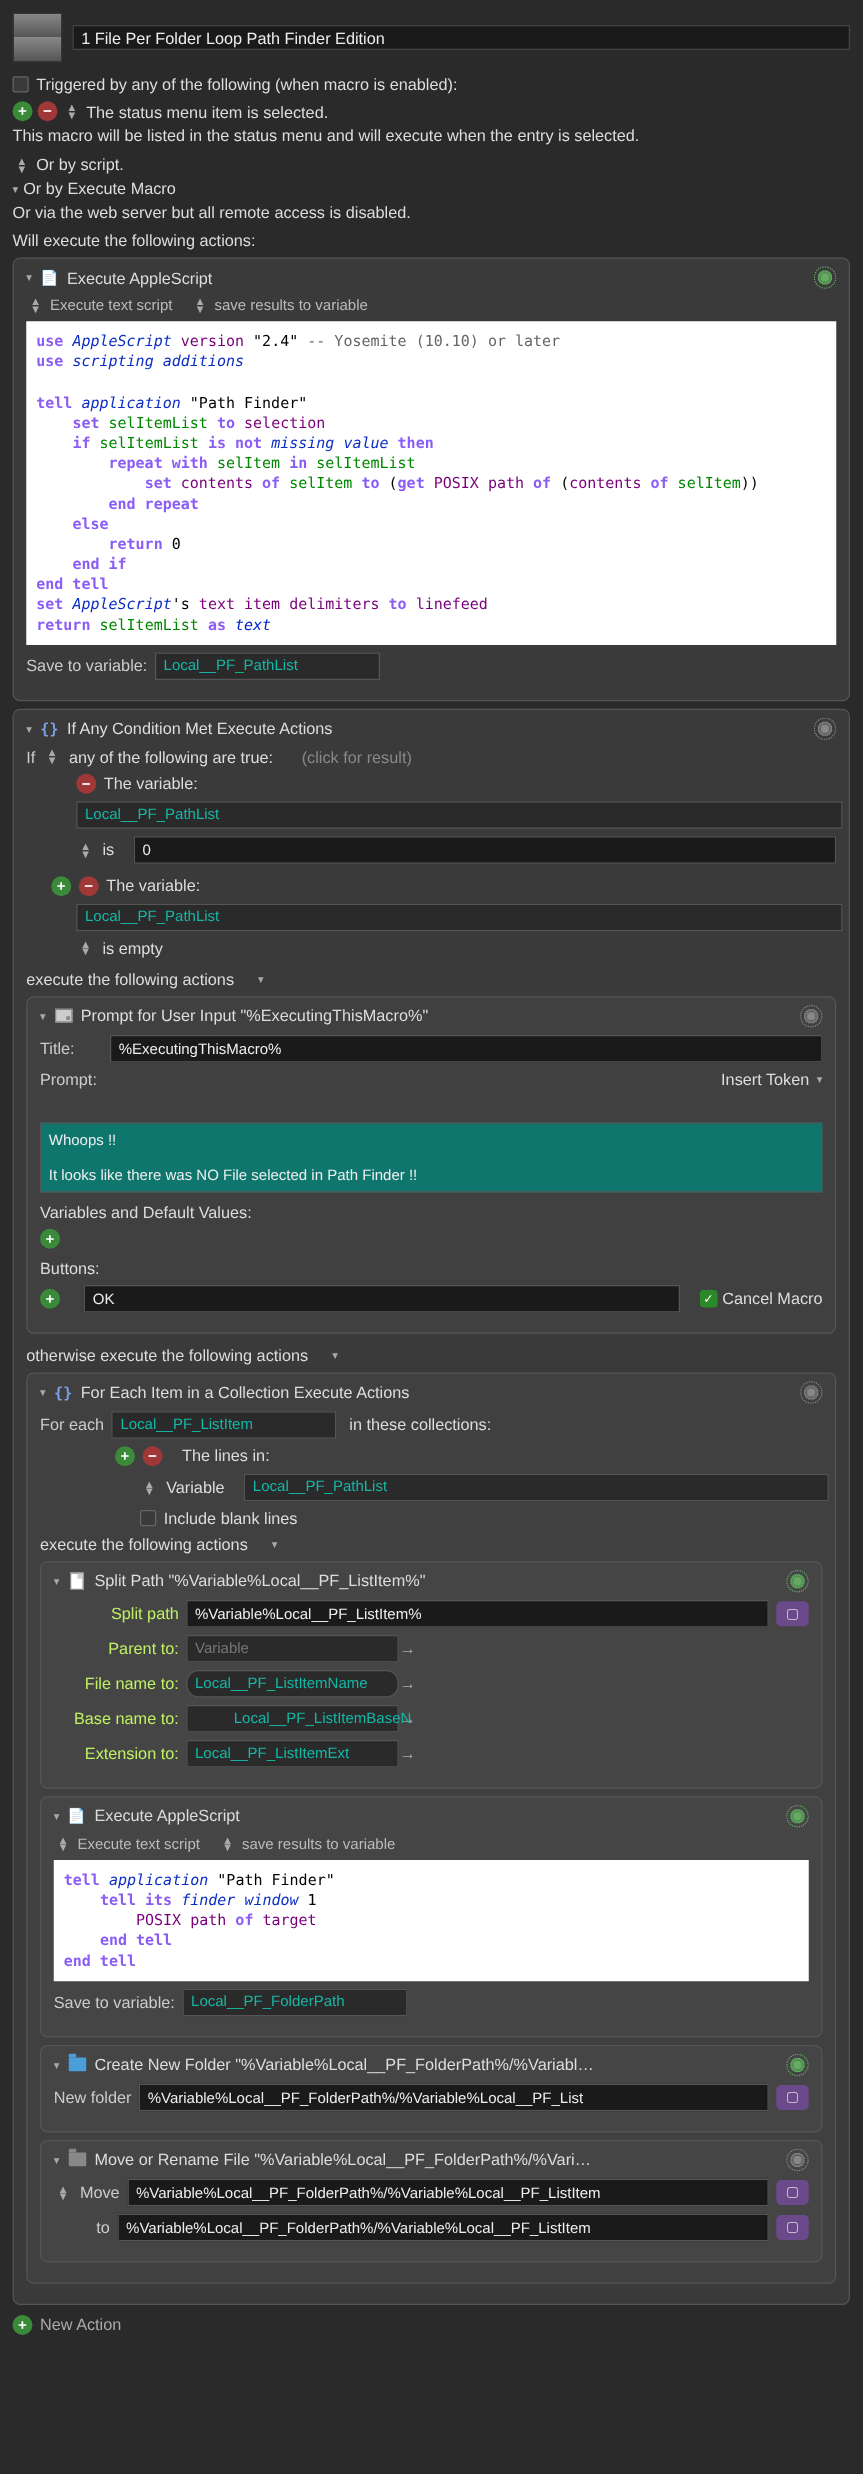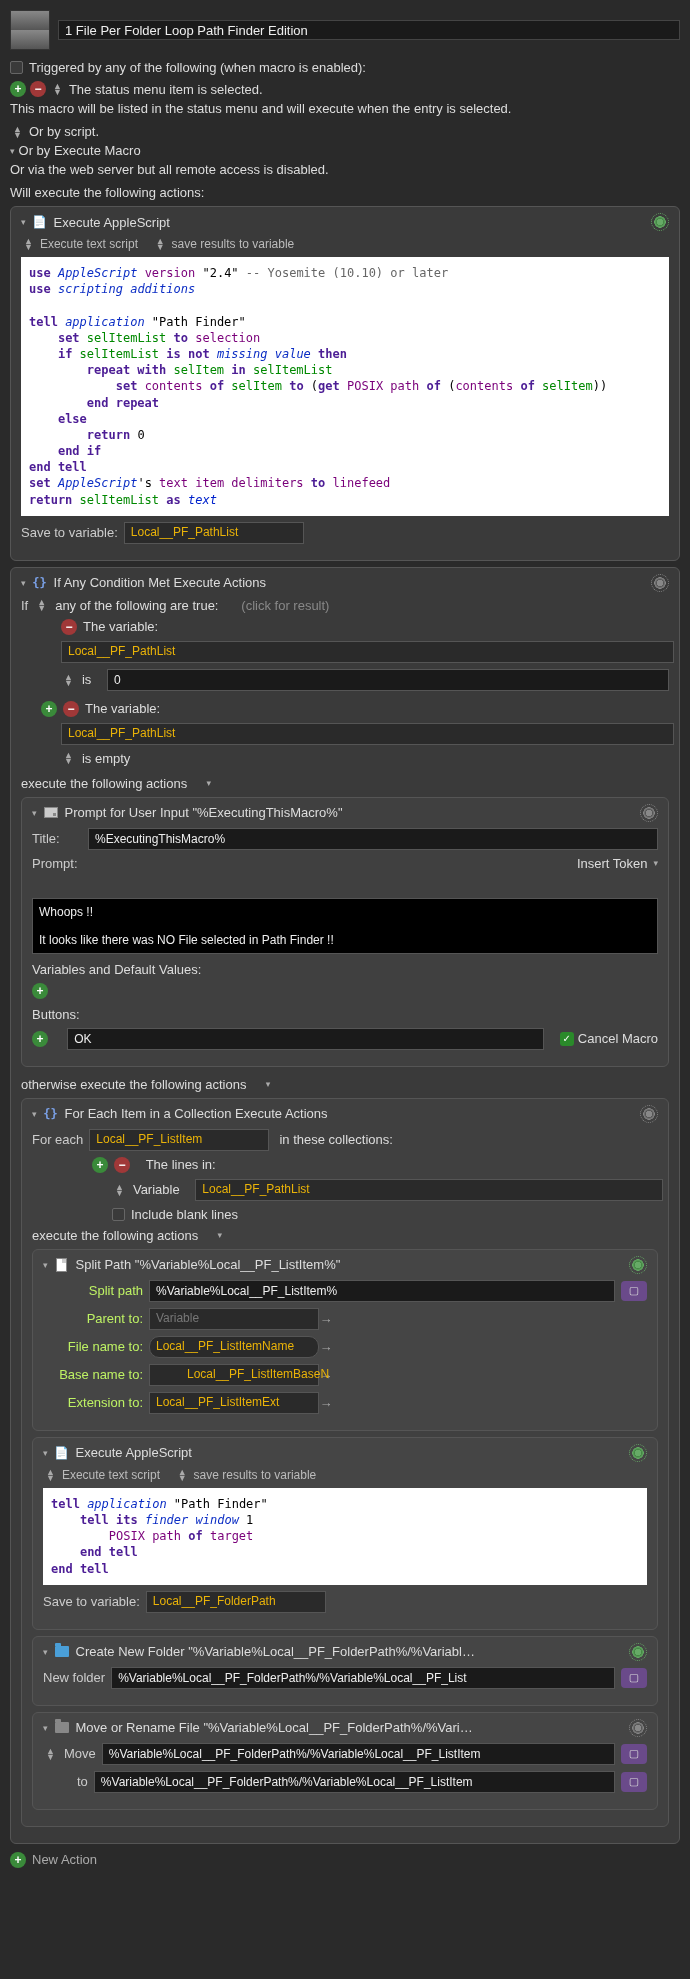--- a/index.html
+++ b/index.html
@@ -82,45 +82,45 @@
   .sub-opts { display:flex; align-items:center; gap:4px; color:#bbb; font-size:12px; margin-bottom:6px;}
   .code-block {
     background: #fff; color: #000;
     font-family: Menlo, Consolas, monospace;
     font-size: 12px;
     padding: 8px;
     white-space: pre;
     overflow-x: auto;
     line-height: 1.35;
   }
-  .kw { color: #4c1d95; font-weight: bold; }
+  .kw { color: #8b5cf6; font-weight: bold; }
   .cls { color: #0b2dc4; font-style: italic; }
   .var { color: #008800; }
   .prop { color: #7a007a; }
   .type { color: #0022cc; font-style: italic; }
   .str { color: #000; }
   .cmt { color: #666; }
   .field-row { display:flex; align-items:center; gap:6px; margin: 6px 0; }
   .text-input {
     background: #1a1a1a; border: 1px solid #555;
     color: #eee; padding: 3px 6px; font-size: 12px;
     height: 22px;
   }
   .select-input {
     background: #2a2a2a; border: 1px solid #555;
-    color: #eab308; padding: 2px 18px 2px 6px; font-size: 12px;
+    color: #14b8a6; padding: 2px 18px 2px 6px; font-size: 12px;
     height: 22px; position: relative;
   }
   .dd-caret { font-size: 9px; color: #aaa; margin-left: -16px; pointer-events: none; }
   .flex1 { flex: 1; }
   .label-r { text-align: right; width: 100px; color:#bef264; }
   .label-l { color:#ccc; }
   .muted { color:#888; }
   .textarea-box {
-    background: #000000; border: 1px solid #555;
+    background: #0f766e; border: 1px solid #555;
     color: #eee; padding: 6px; font-size: 12px;
     min-height: 46px; white-space: pre-wrap; margin-top: 27px;
   }
   .small-btn {
     width: 26px; height: 20px; border-radius: 4px;
     background: #6a4a8a; display:inline-flex;align-items:center;justify-content:center;
     font-size: 11px;
   }
   .arrow-r { color:#aaa; }
   .cancel-chk { display:flex; align-items:center; gap:4px; }

